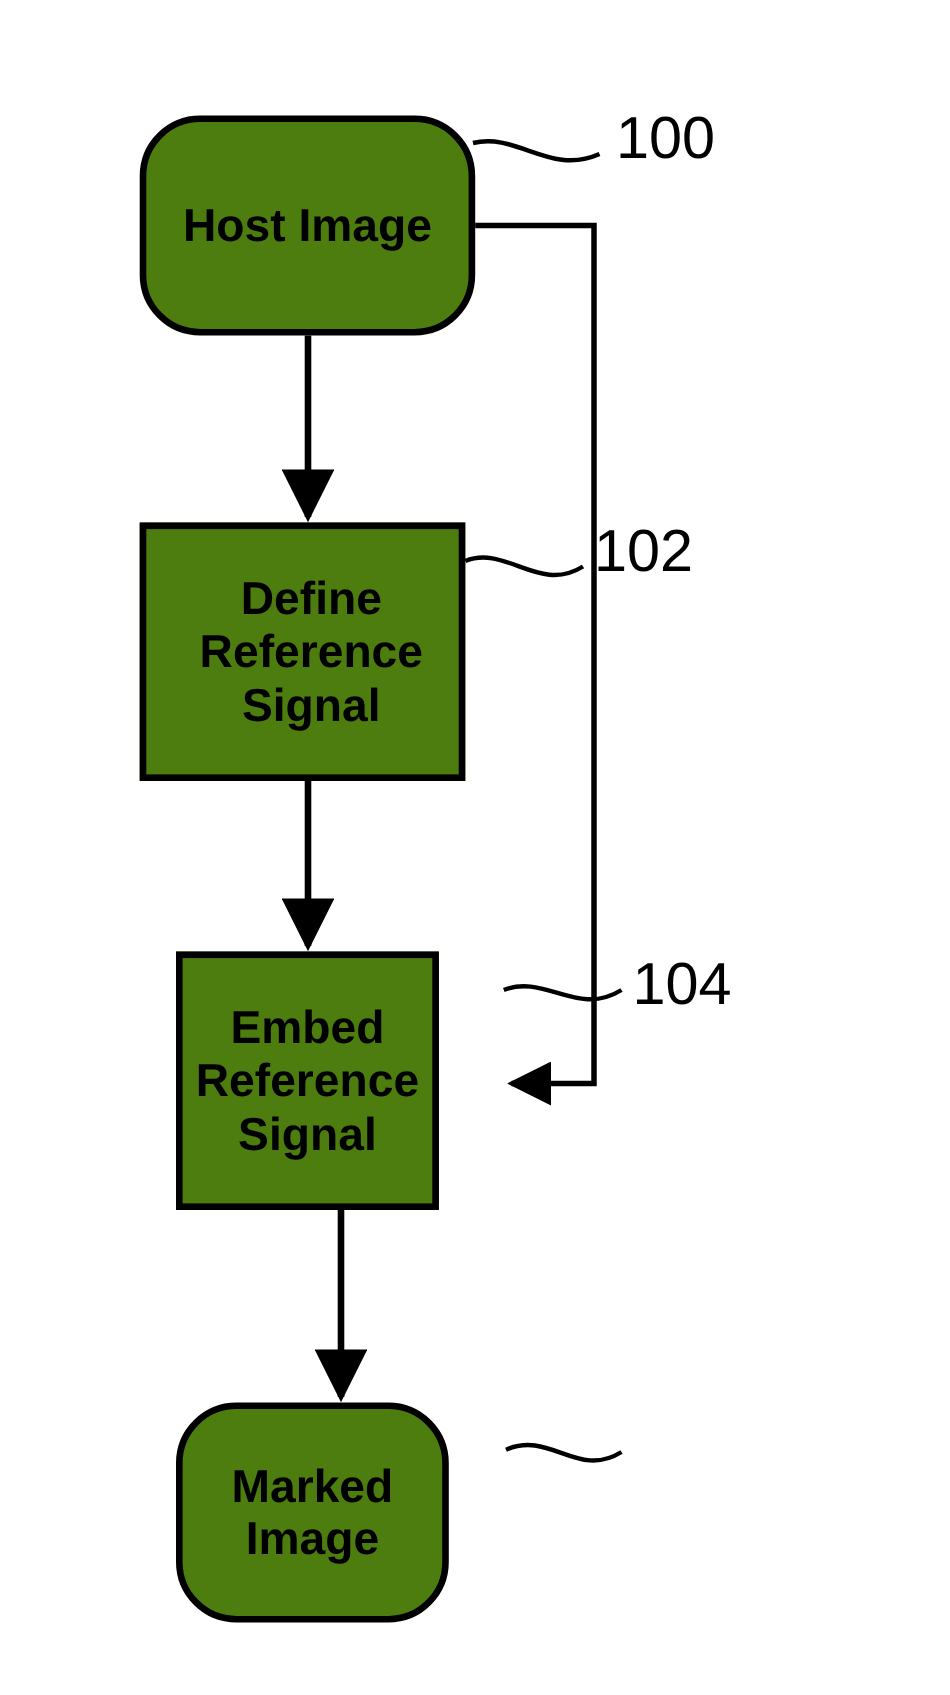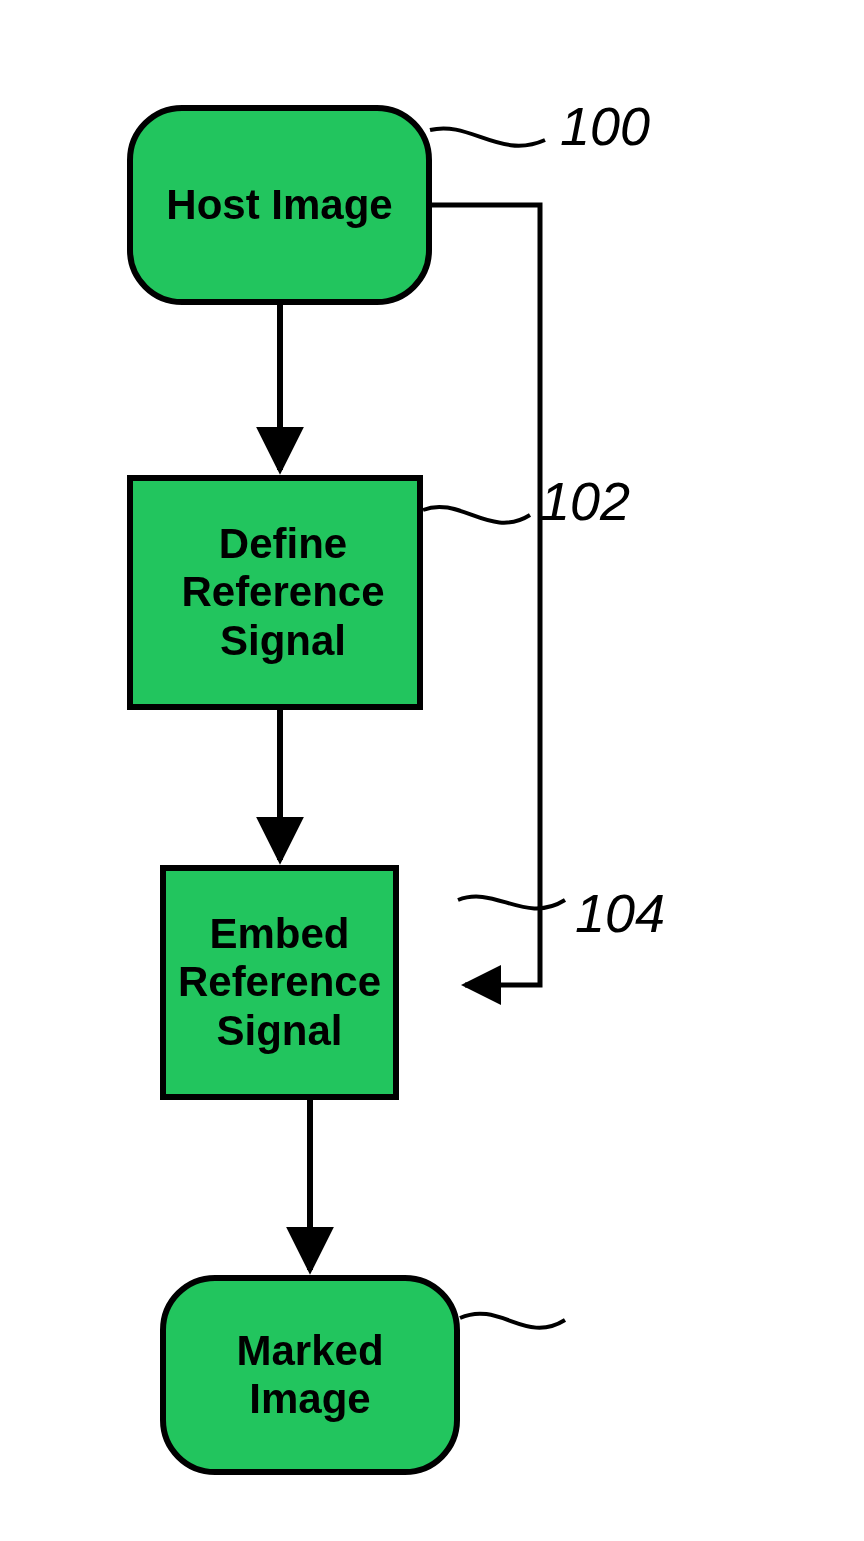--- a/index.html
+++ b/index.html
@@ -10,41 +10,40 @@
     height: 1541px;
     font-family: Arial, Helvetica, sans-serif;
   }
   .canvas {
     position: relative;
     width: 864px;
     height: 1541px;
   }
   .node {
     position: absolute;
-    background: #22c55e;
+    background: #4d7c0f;
     border: 6px solid #000;
     box-sizing: border-box;
     display: flex;
     align-items: center;
     justify-content: center;
     text-align: center;
     font-size: 42px;
     font-weight: bold;
     line-height: 1.15;
     padding: 2px 6px;
   }
   .rounded {
     border-radius: 55px;
   }
   .label {
     position: absolute;
     font-size: 54px;
     font-weight: normal;
     color: #000;
-    font-style: italic;
   }
   svg.overlay {
     position: absolute;
     left: 0;
     top: 0;
     width: 864px;
     height: 1541px;
     pointer-events: none;
   }
 </style>
@@ -62,28 +61,28 @@
 Reference
 Signal</span>
   </div>
 
   <div class="node" style="left:160px; top:865px; width:239px; height:235px;">
     <span style="white-space:pre-line;">Embed
 Reference
 Signal</span>
   </div>
 
-  <div class="node rounded" style="left:160px; top:1275px; width:300px; height:200px;">
+  <div class="node rounded" style="left:160px; top:1275px; width:248px; height:200px;">
     <span style="white-space:pre-line;">Marked
 Image</span>
   </div>
 
   <span class="label" style="left:560px; top:95px;">100</span>
   <span class="label" style="left:540px; top:470px;text-align:right;">102</span>
-  <span class="label" style="left:575px; top:882px;text-align:center;">104</span>
+  <span class="label" style="left:575px; top:864px;text-align:center;">104</span>
 
   <svg class="overlay" viewBox="0 0 864 1541">
     <defs>
       <marker id="arrow" viewBox="0 0 10 10" refX="9" refY="5" markerWidth="8" markerHeight="8" orient="auto-start-reverse">
         <path d="M 0 0 L 10 5 L 0 10 z" fill="#000"></path>
       </marker>
     </defs>
 
     <line x1="280" y1="305" x2="280" y2="470" stroke="#000" stroke-width="6" marker-end="url(#arrow)"></line>
 

